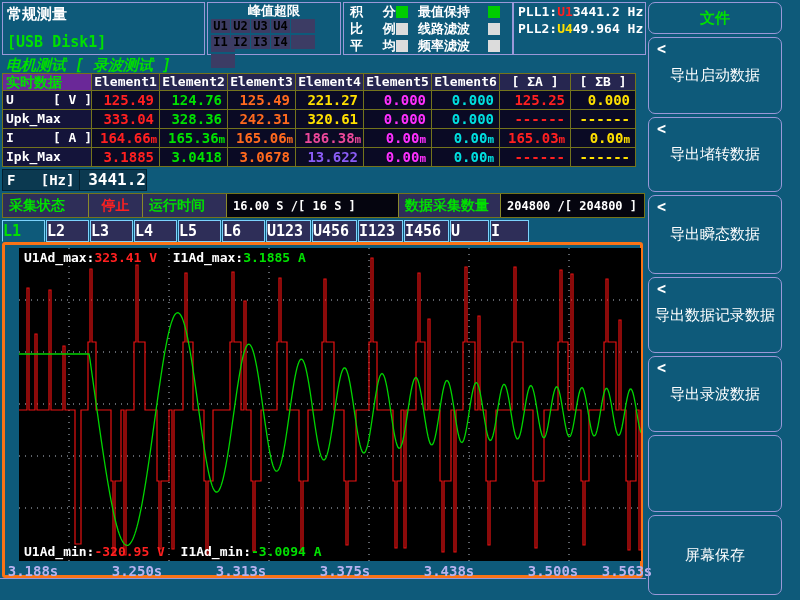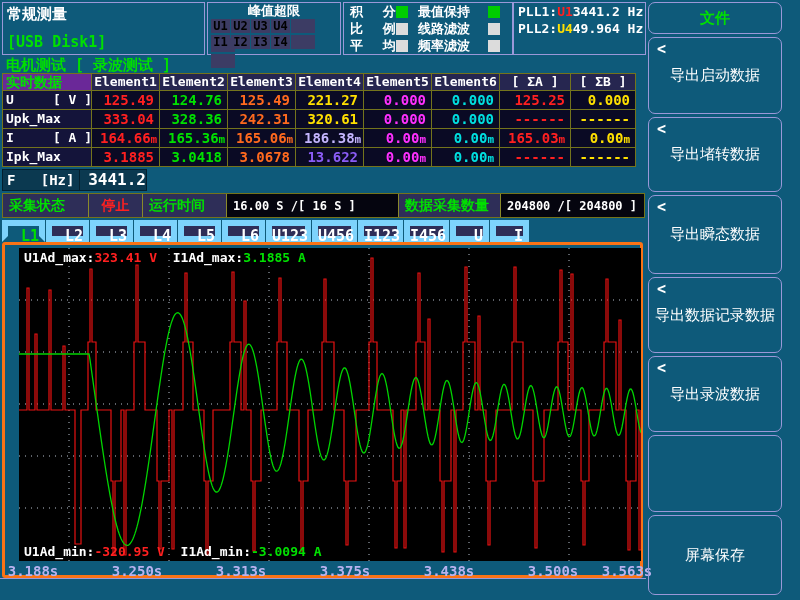--- a/index.html
+++ b/index.html
@@ -23,21 +23,21 @@
   .toggle-word{width:46px;white-space:pre;letter-spacing:6px;}
   .toggle-word2{width:70px;margin-left:10px;}
   .checkbox{width:12px;height:12px;display:inline-block;background:#dcdcdc;}
   .checkbox.checked{background:#00cc00;}
 
   
   .pll-row{display:flex;align-items:center;height:17px;margin:0 4px;font-size:13px;font-weight:bold;white-space:pre;}
   .pll-val{margin-left:auto;}
 
   
-  .motor-title{position:absolute;left:6px;top:56px;font-size:15px;font-weight:bold;color:#00e000;white-space:pre;}
+  .motor-title{position:absolute;left:6px;top:56px;font-size:15px;font-weight:bold;color:#00e000;white-space:pre;font-style:italic;}
 
   
   .data-table{position:absolute;left:2px;top:73px;display:grid;
               grid-template-columns:88px 67px 67px 67px 67px 67px 67px 70px 64px;
               border:1px solid #74741c;background:#74741c;grid-gap:1px;}
   .data-table div{box-sizing:border-box;}
   .th{background:#262650;font-size:13px;font-weight:bold;text-align:center;line-height:16px;height:16px;}
   .corner{background:#6a2898;color:#00e000;text-align:left;padding-left:3px;font-size:14px;}
   .rowlab{background:#14143a;color:#fff;font-size:13px;font-weight:bold;white-space:pre;
           padding-left:3px;line-height:18px;height:18px;}
@@ -56,22 +56,22 @@
            border:1px solid #74741c;box-sizing:border-box;display:flex;align-items:center;}
   .seg{border-right:1px solid #8a8a2a;height:100%;display:flex;align-items:center;
        padding:0 6px;font-size:14px;font-weight:bold;box-sizing:border-box;}
   .seg.green{color:#00e000;}
   .seg.red{color:#ff2020;justify-content:center;}
   .seg.dark{background:#05050f;font-size:12px;white-space:pre;}
   .seg.last{border-right:none;flex:1;}
 
   
   .tabs{position:absolute;left:2px;top:220px;height:22px;display:flex;}
-  .tab{box-sizing:border-box;height:22px;border:6px solid #7dd3fc;background:#2e2e58;margin-right:1px;
-       font-size:15px;font-weight:bold;text-align:right;line-height:20px;color:#fff;cursor:default;}
+  .tab{box-sizing:border-box;height:22px;border:1px solid #7dd3fc;background:#2e2e58;margin-right:1px;
+       font-size:15px;font-weight:bold;text-align:left;line-height:20px;color:#fff;cursor:default;}
   .tab.active{background:#0e5a7a;color:#00e000;border-bottom-color:#0e5a7a;}
 
   
   .wave-frame{position:absolute;left:2px;top:242px;width:641px;height:336px;border:3px solid #f97316;
               border-radius:3px;box-sizing:border-box;}
   .plot{position:absolute;left:14px;top:3px;width:622px;height:313px;background:#000;}
   .ann{position:absolute;left:5px;font-size:13px;font-weight:bold;white-space:pre;}
   .ann.top{top:2px;}
   .ann.bottom{bottom:2px;}
   .xlabels{position:absolute;left:0;top:318px;width:639px;height:16px;}
@@ -166,21 +166,21 @@
       <div class="val" style="color: rgb(255, 106, 30);">242.31</div>
       <div class="val" style="color: rgb(255, 224, 0);">320.61</div>
       <div class="val" style="color: rgb(255, 48, 255);">0.000</div>
       <div class="val" style="color: rgb(0, 224, 224);">0.000</div>
       <div class="val" style="color: rgb(255, 32, 32);">------</div>
       <div class="val" style="color: rgb(255, 224, 0);">------</div>
       <div class="rowlab">I     [ A ]</div>
       <div class="val" style="color: rgb(255, 32, 32);"><span>164.66</span><span class="unit-m">m</span></div>
       <div class="val" style="color: rgb(0, 224, 0);"><span>165.36</span><span class="unit-m">m</span></div>
       <div class="val" style="color: rgb(255, 106, 30);"><span>165.06</span><span class="unit-m">m</span></div>
-      <div class="val" style="color: #c4b5fd;"><span>186.38</span><span class="unit-m">m</span></div>
+      <div class="val" style="color: #ec4899;"><span>186.38</span><span class="unit-m">m</span></div>
       <div class="val" style="color: rgb(255, 48, 255);"><span>0.00</span><span class="unit-m">m</span></div>
       <div class="val" style="color: rgb(0, 224, 224);"><span>0.00</span><span class="unit-m">m</span></div>
       <div class="val" style="color: rgb(255, 32, 32);"><span>165.03</span><span class="unit-m">m</span></div>
       <div class="val" style="color: rgb(255, 224, 0);"><span>0.00</span><span class="unit-m">m</span></div>
       <div class="rowlab">Ipk_Max</div>
       <div class="val" style="color: rgb(255, 32, 32);">3.1885</div>
       <div class="val" style="color: rgb(0, 224, 0);">3.0418</div>
       <div class="val" style="color: rgb(255, 106, 30);">3.0678</div>
       <div class="val" style="color: #8b5cf6;">13.622</div>
       <div class="val" style="color: rgb(255, 48, 255);"><span>0.00</span><span class="unit-m">m</span></div>

